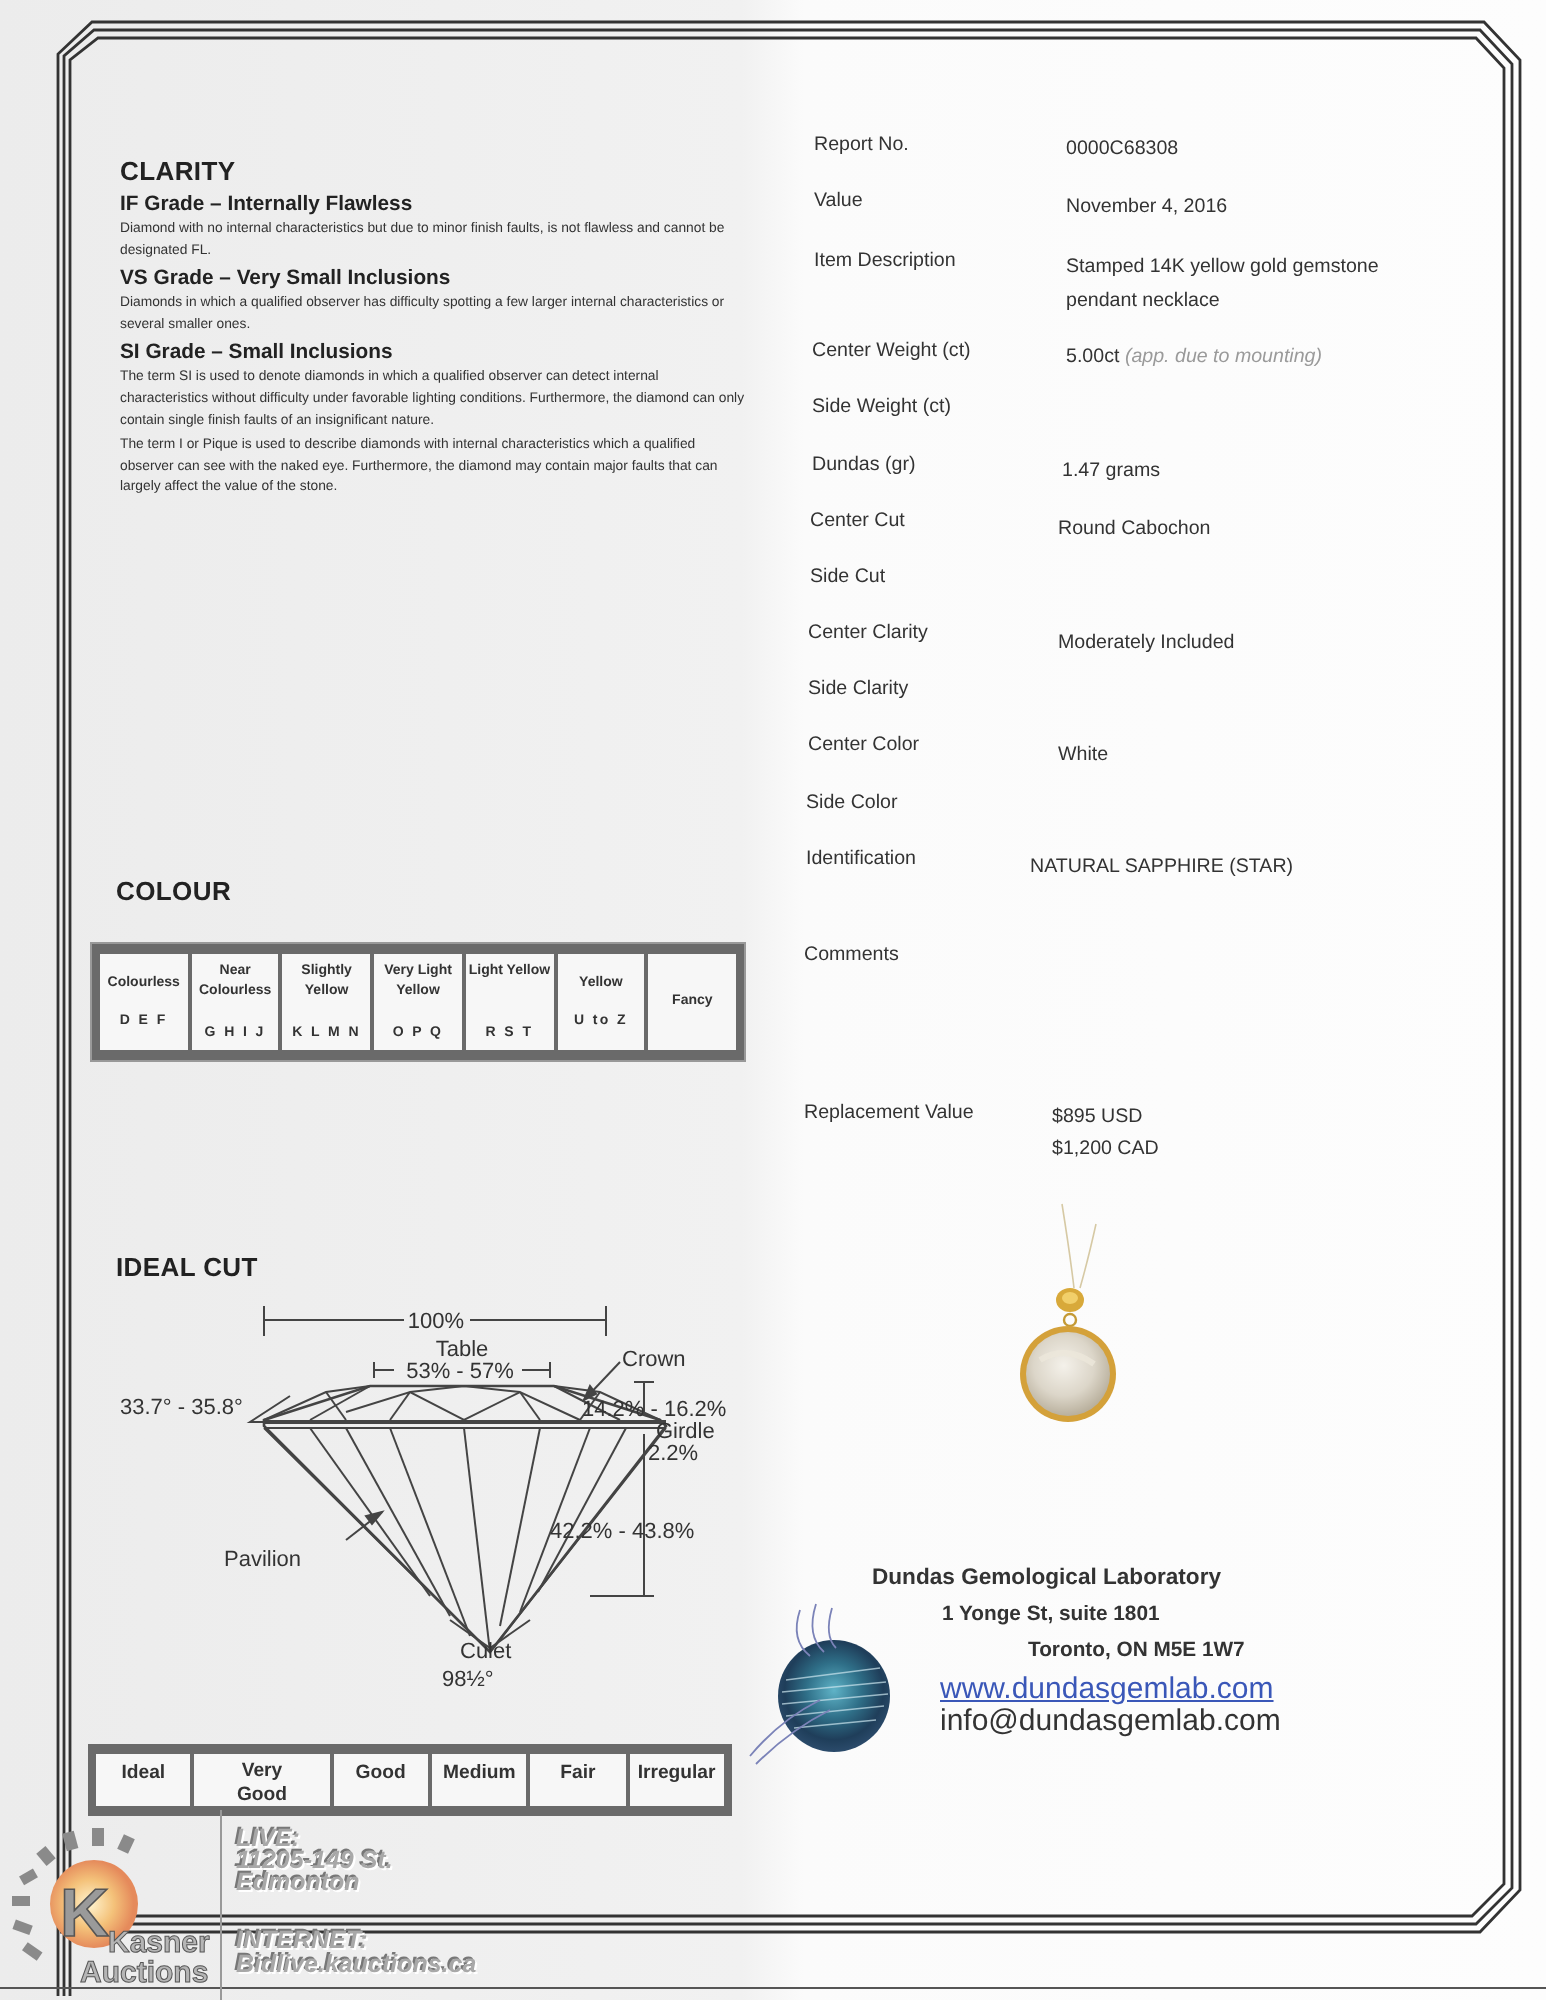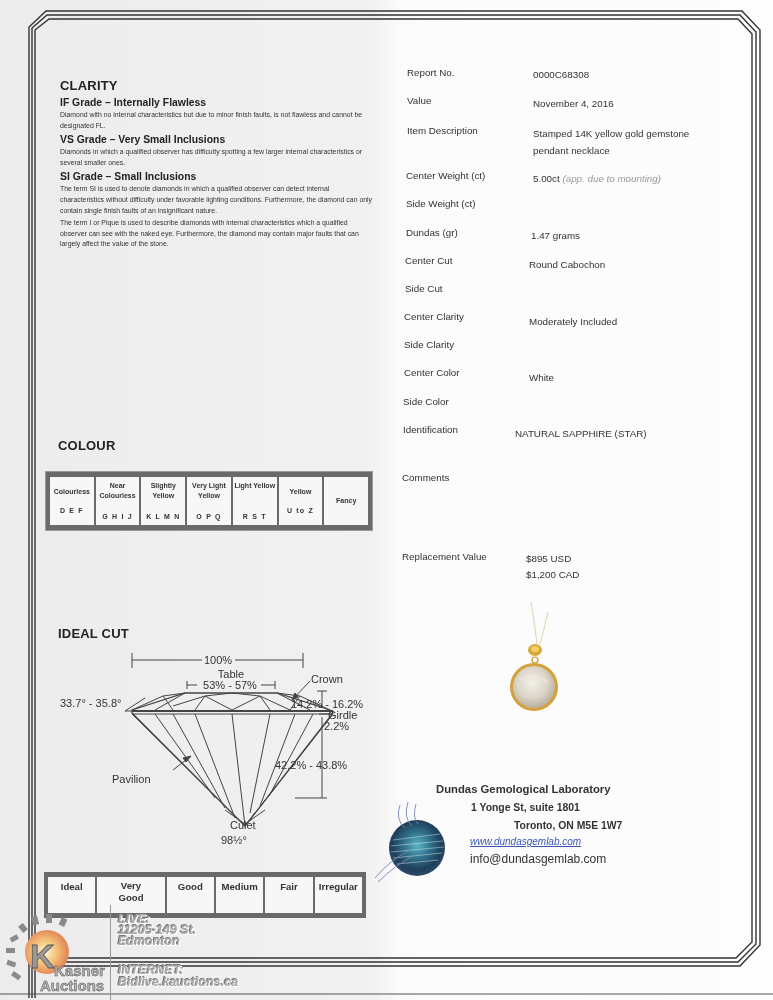--- a/index.html
+++ b/index.html
@@ -35,43 +35,43 @@
   }
   .colour-cell .cn { font-size: 7px; font-weight: bold; line-height: 9.5px; color: #333; }
   .colour-cell .cg { font-size: 7px; font-weight: bold; letter-spacing: 1.2px; color: #333; }
   .colour-cell.center { justify-content: center; }
 
   .cut-title { position: absolute; left: 58px; top: 626px; }
   .diamond { position: absolute; left: 55px; top: 648px; width: 320px; height: 185px; }
   .diamond text { font-family: "Liberation Sans", sans-serif; font-size: 11px; fill: #333; }
 
   .cut-table {
-    position: absolute; left: 44px; top: 872px; width: 322px; height: 46px;
+    position: absolute; left: 44px; top: 872px; width: 322px; height: 36px;
     border: 3px solid #6a6a6a; display: flex; background: #f4f4f4;
   }
   .cut-cell {
     flex: 1; border: 2px solid #6a6a6a; border-left-width: 1px; border-right-width: 1px;
     text-align: center; font-size: 9.6px; font-weight: bold; color: #333; line-height: 12px;
     padding-top: 4px; background: #f7f7f7;
   }
 
   
   .field { position: absolute; font-size: 9.8px; color: #333; }
   .flabel { position: absolute; white-space: nowrap; }
   .fvalue { position: absolute; white-space: nowrap; line-height: 17px; }
   .note { font-style: italic; color: #9a9a9a; }
 
   .pendant { position: absolute; left: 495px; top: 592px; width: 110px; height: 125px; }
 
   .lab { position: absolute; left: 370px; top: 778px; width: 280px; height: 100px; }
   .lab-name { position: absolute; left: 66px; top: 5px; font-weight: bold; font-size: 11.3px; color: #333; white-space: nowrap; }
   .lab-addr1 { position: absolute; left: 101px; top: 24px; font-weight: bold; font-size: 10.4px; color: #333; white-space: nowrap; }
   .lab-addr2 { position: absolute; left: 104px; top: 42px; font-weight: bold; font-size: 10.4px; color: #333; white-space: nowrap; margin-left: 40px; }
-  .lab-web { position: absolute; left: 100px; top: 58px; font-size: 10px; color: #3a57b8; text-decoration: underline; white-space: nowrap; font-style: italic; }
-  .lab-email { position: absolute; left: 100px; top: 74px; font-size: 12px; color: #333; white-space: nowrap; }
+  .lab-web { position: absolute; left: 100px; top: 58px; font-size: 15px; color: #3a57b8; text-decoration: underline; white-space: nowrap; }
+  .lab-email { position: absolute; left: 100px; top: 74px; font-size: 15px; color: #333; white-space: nowrap; }
   .hologram { position: absolute; left: 0; top: 12px; width: 100px; height: 100px; }
 
   
   .kasner { position: absolute; left: 2px; top: 906px; width: 110px; height: 88px; }
   .kasner-text { position: absolute; left: 118px; top: 914px; font-style: italic; font-weight: bold; color: #a8a8a8;
     font-size: 12.5px; line-height: 11px; text-shadow: 1px 1px 0 #fff, -1px -1px 0 #777; }
   .kasner-text2 { position: absolute; left: 118px; top: 964px; font-style: italic; font-weight: bold; color: #a8a8a8;
     font-size: 12.5px; line-height: 12px; text-shadow: 1px 1px 0 #fff, -1px -1px 0 #777; }
   .kdiv { position: absolute; left: 110px; top: 905px; width: 1px; height: 95px; background: #999; }
 </style>

